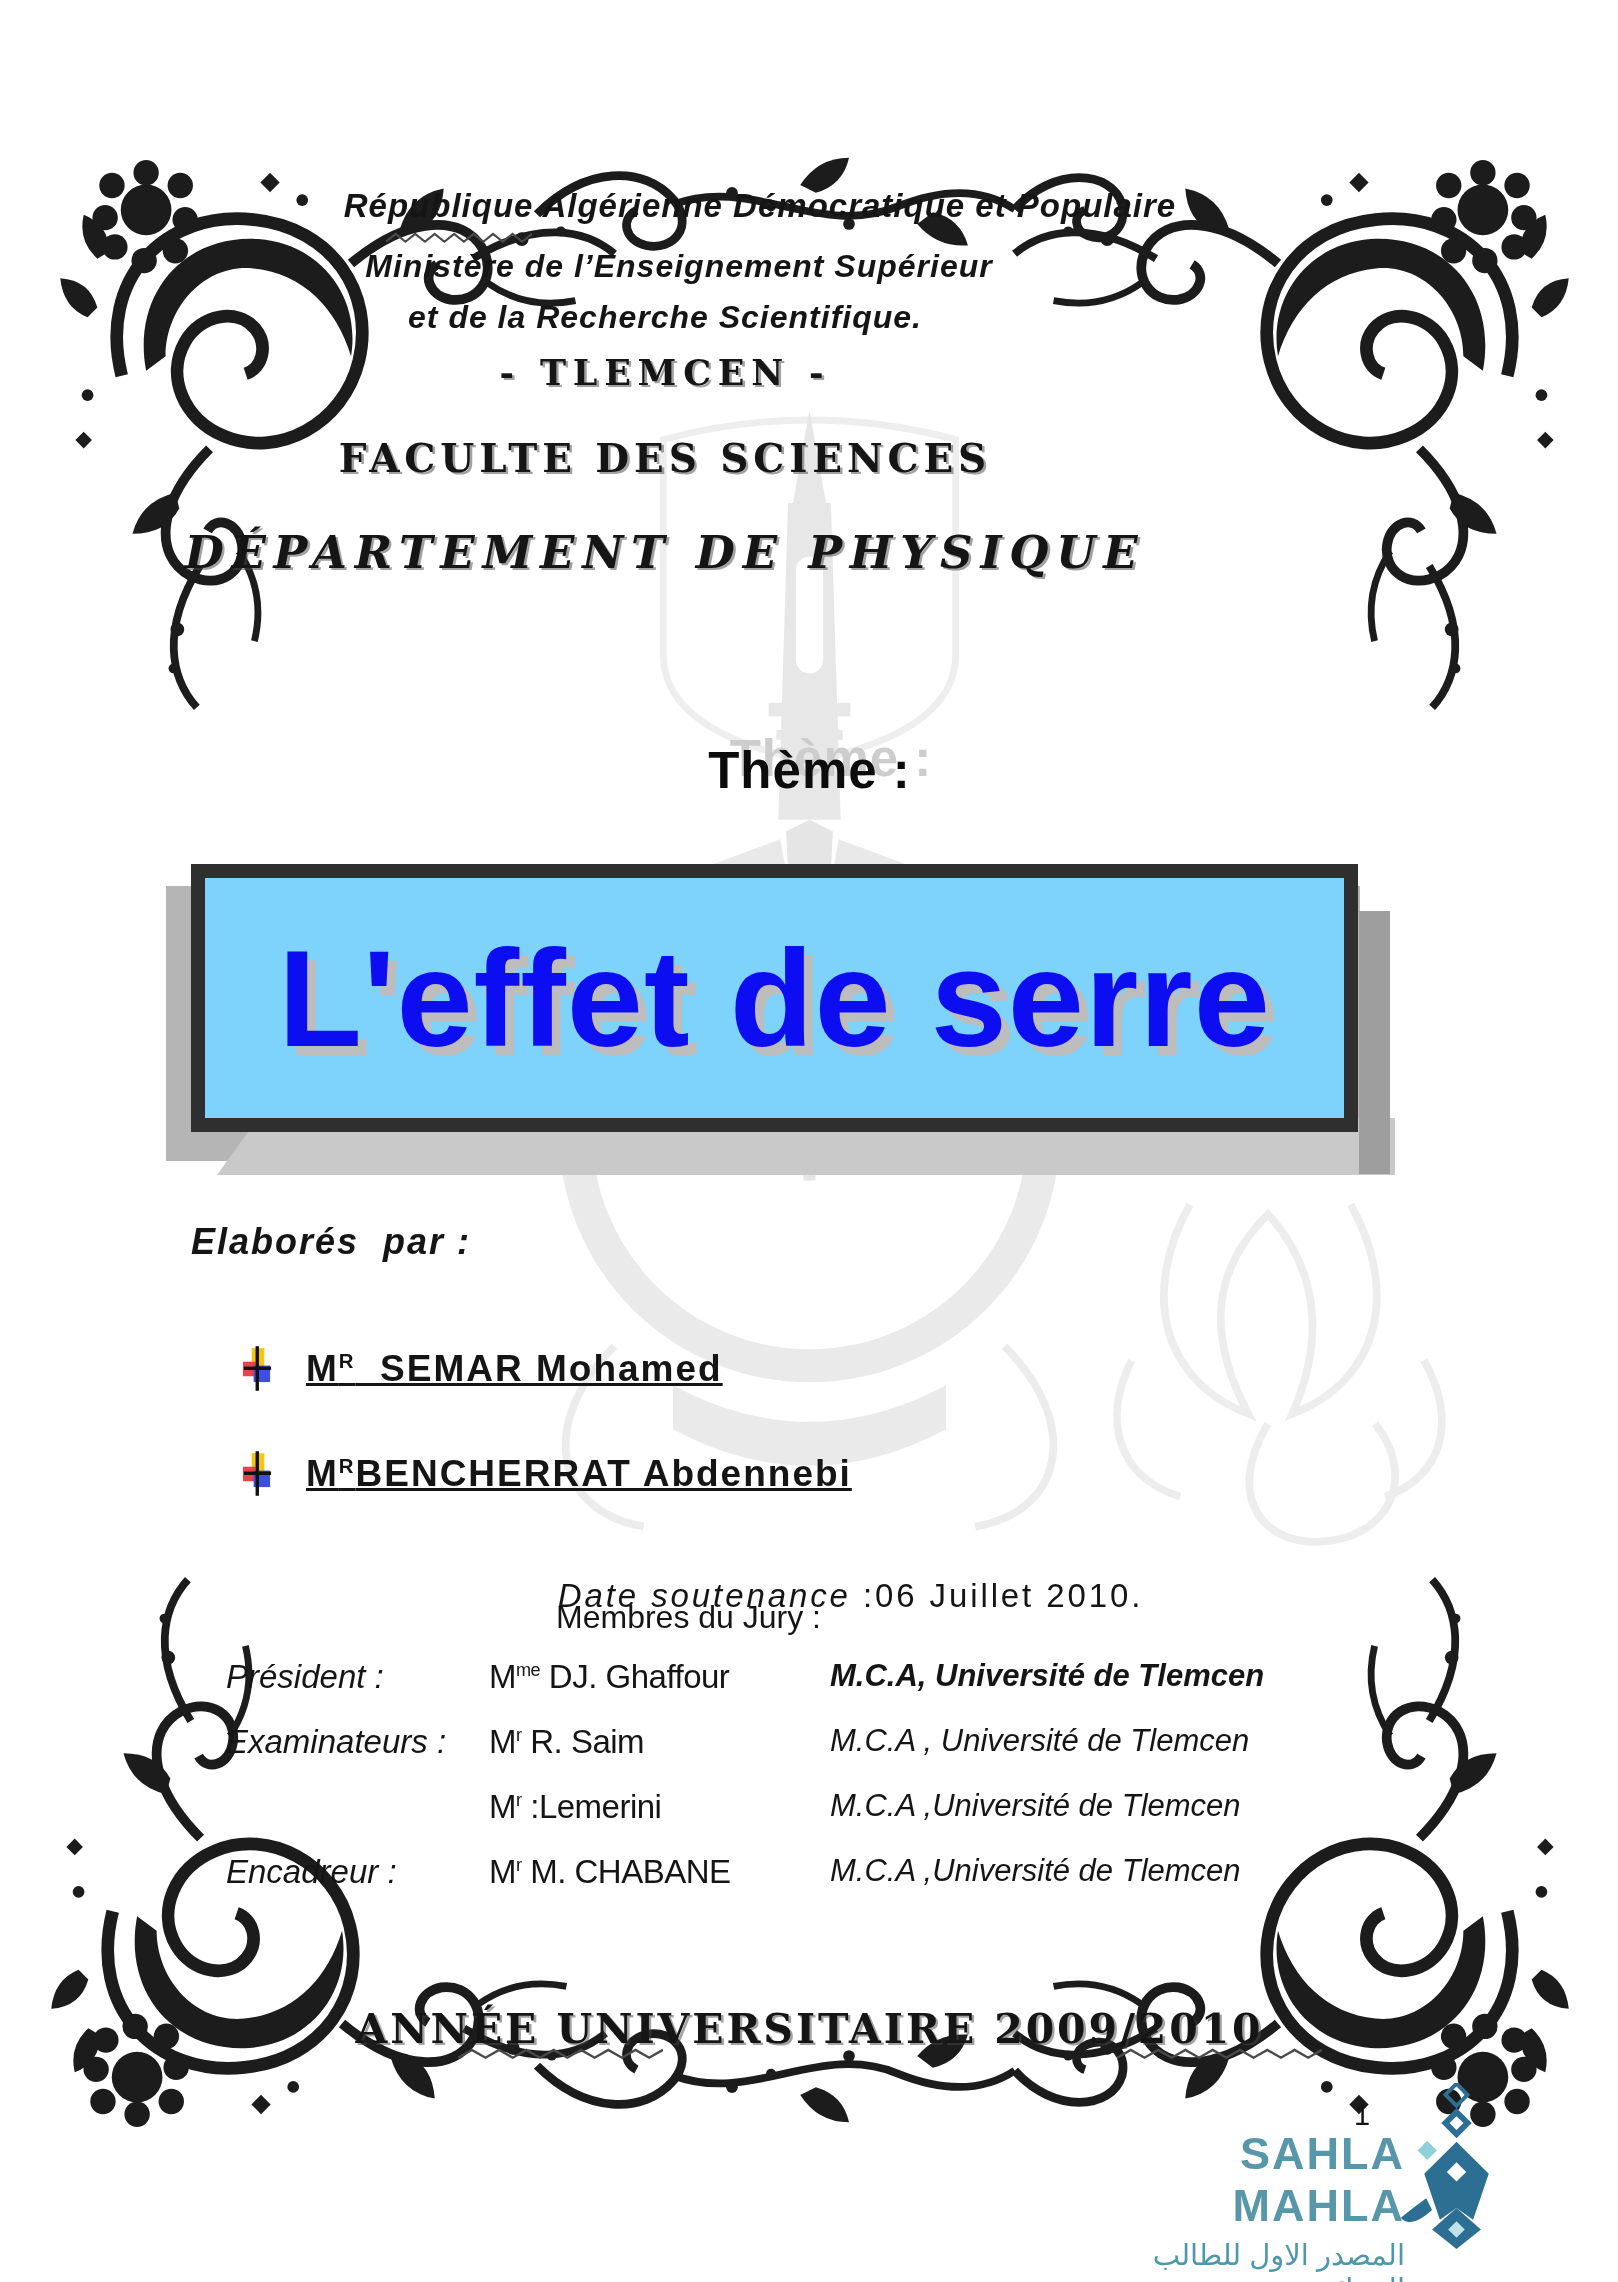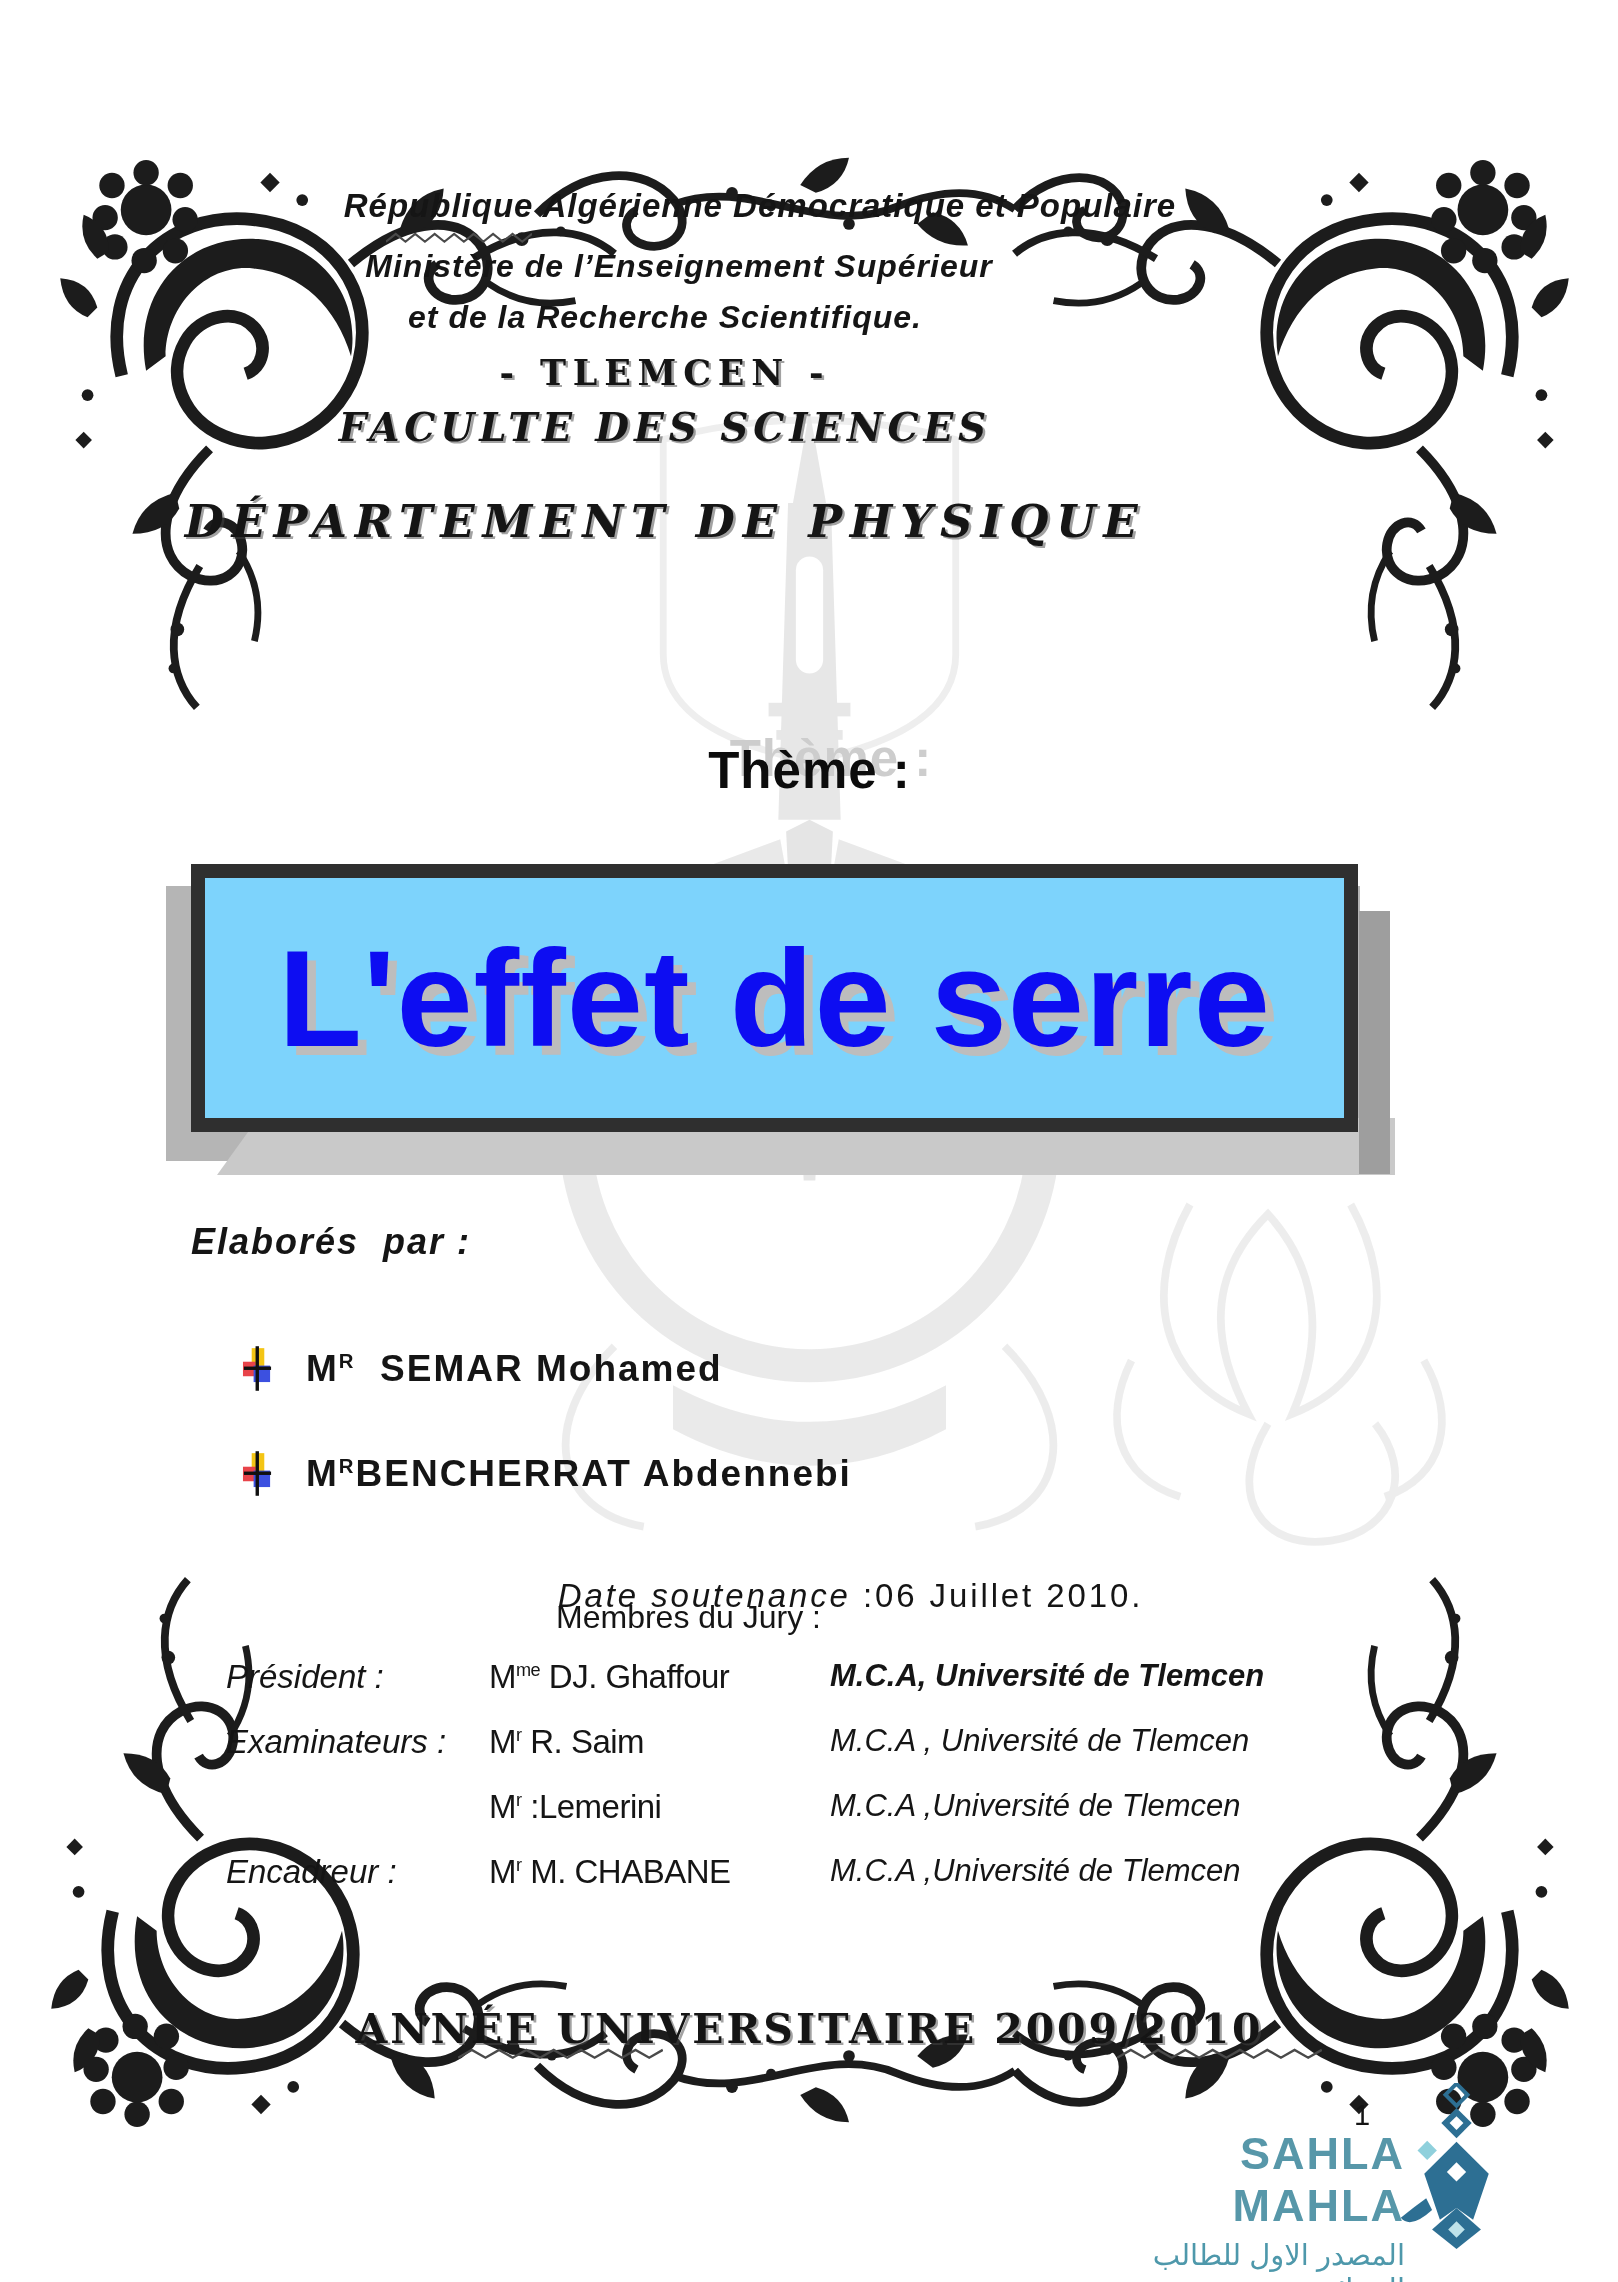--- a/index.html
+++ b/index.html
@@ -7,42 +7,42 @@
        font-family:"Liberation Sans",sans-serif;color:#151515;}
   
   .header{position:absolute;top:187px;left:0;width:1330px;text-align:center;z-index:2;}
   .hdr-republic{font-size:33px;font-weight:bold;font-style:italic;margin-left:190px;letter-spacing:1px;}
   .hdr-min1{font-size:32px;font-weight:bold;font-style:italic;margin-top:23.4px;letter-spacing:1px;padding-left:28px;}
   .hdr-min2{font-size:32px;font-weight:bold;font-style:italic;margin-top:13.7px;letter-spacing:1px;}
   .serif-head{font-family:"DejaVu Serif","Liberation Serif",serif;font-weight:700;
               text-shadow:2.4px 2.4px 0 rgba(70,70,70,.5);}
   .hdr-univ{font-size:37px;margin-top:23.4px;letter-spacing:2.9px;}
   .hdr-city{font-size:35px;margin-top:15.6px;letter-spacing:6.8px;}
-  .hdr-fac{font-size:39px;margin-top:11px;letter-spacing:4.9px;font-style:italic;}
+  .hdr-fac{font-size:39px;margin-top:42px;letter-spacing:4.9px;}
   .hdr-dept{font-size:45px;font-style:italic;margin-top:45px;letter-spacing:7.8px;}
   
   .theme-label{position:absolute;top:741px;left:0;width:1619px;text-align:center;z-index:2;
     font-size:51px;font-weight:bold;letter-spacing:1px;color:#0c0c0c;
     text-shadow:21.5px -11.7px 0 #cdcdcd;}
   
   .box-back{position:absolute;left:166px;top:886px;width:1194px;height:275px;background:#b5b5b5;z-index:2;}
   .box-front{position:absolute;left:191px;top:864px;width:1139px;height:240px;background:#7dd3fc;
     border:14.6px solid #2f2f2f;z-index:3;display:flex;align-items:center;justify-content:center;}
   .box-title{font-size:137px;font-weight:bold;color:#0d0df2;letter-spacing:1px;white-space:pre;
     text-shadow:8.8px 8.8px 0 #bdbdbd;}
   .box-shadow-bottom{position:absolute;left:217px;top:1118px;width:1178px;height:57px;background:#c9c9c9;
     clip-path:polygon(3.5% 0,100% 0,100% 100%,0 100%);z-index:2;}
   .box-shadow-right{position:absolute;left:1359px;top:911px;width:31px;height:263px;background:#9e9e9e;z-index:2;}
   
   .elabores{position:absolute;left:191px;top:1221px;z-index:2;font-size:36px;font-weight:bold;
     font-style:italic;letter-spacing:2px;white-space:pre;}
   .authors{position:absolute;left:242px;top:1346px;z-index:2;}
   .author-row{display:flex;align-items:center;gap:33px;}
   .author-row + .author-row{margin-top:60px;}
-  .author-text{font-size:37px;font-weight:bold;letter-spacing:2px;white-space:pre;}
+  .author-text{font-size:37px;font-weight:bold;letter-spacing:2px;white-space:pre;text-decoration:underline;}
   .author-text sup{font-size:55%;}
   
   .defense{position:absolute;top:1539px;left:0;width:1677px;text-align:center;z-index:2;
     font-size:33px;letter-spacing:2.9px;white-space:pre;}
   .defense .lbl{font-style:italic;}
   .jury-heading{position:absolute;top:1599px;left:0;width:1377px;text-align:center;z-index:2;font-size:32px;}
   .jury{position:absolute;left:226px;top:1658px;z-index:2;display:grid;
     grid-template-columns:263px 341px 1fr;grid-auto-rows:65px;align-items:start;font-size:33px;}
   .jury .role{font-style:italic;}
   .jury .jname{letter-spacing:-0.5px;white-space:pre;}

